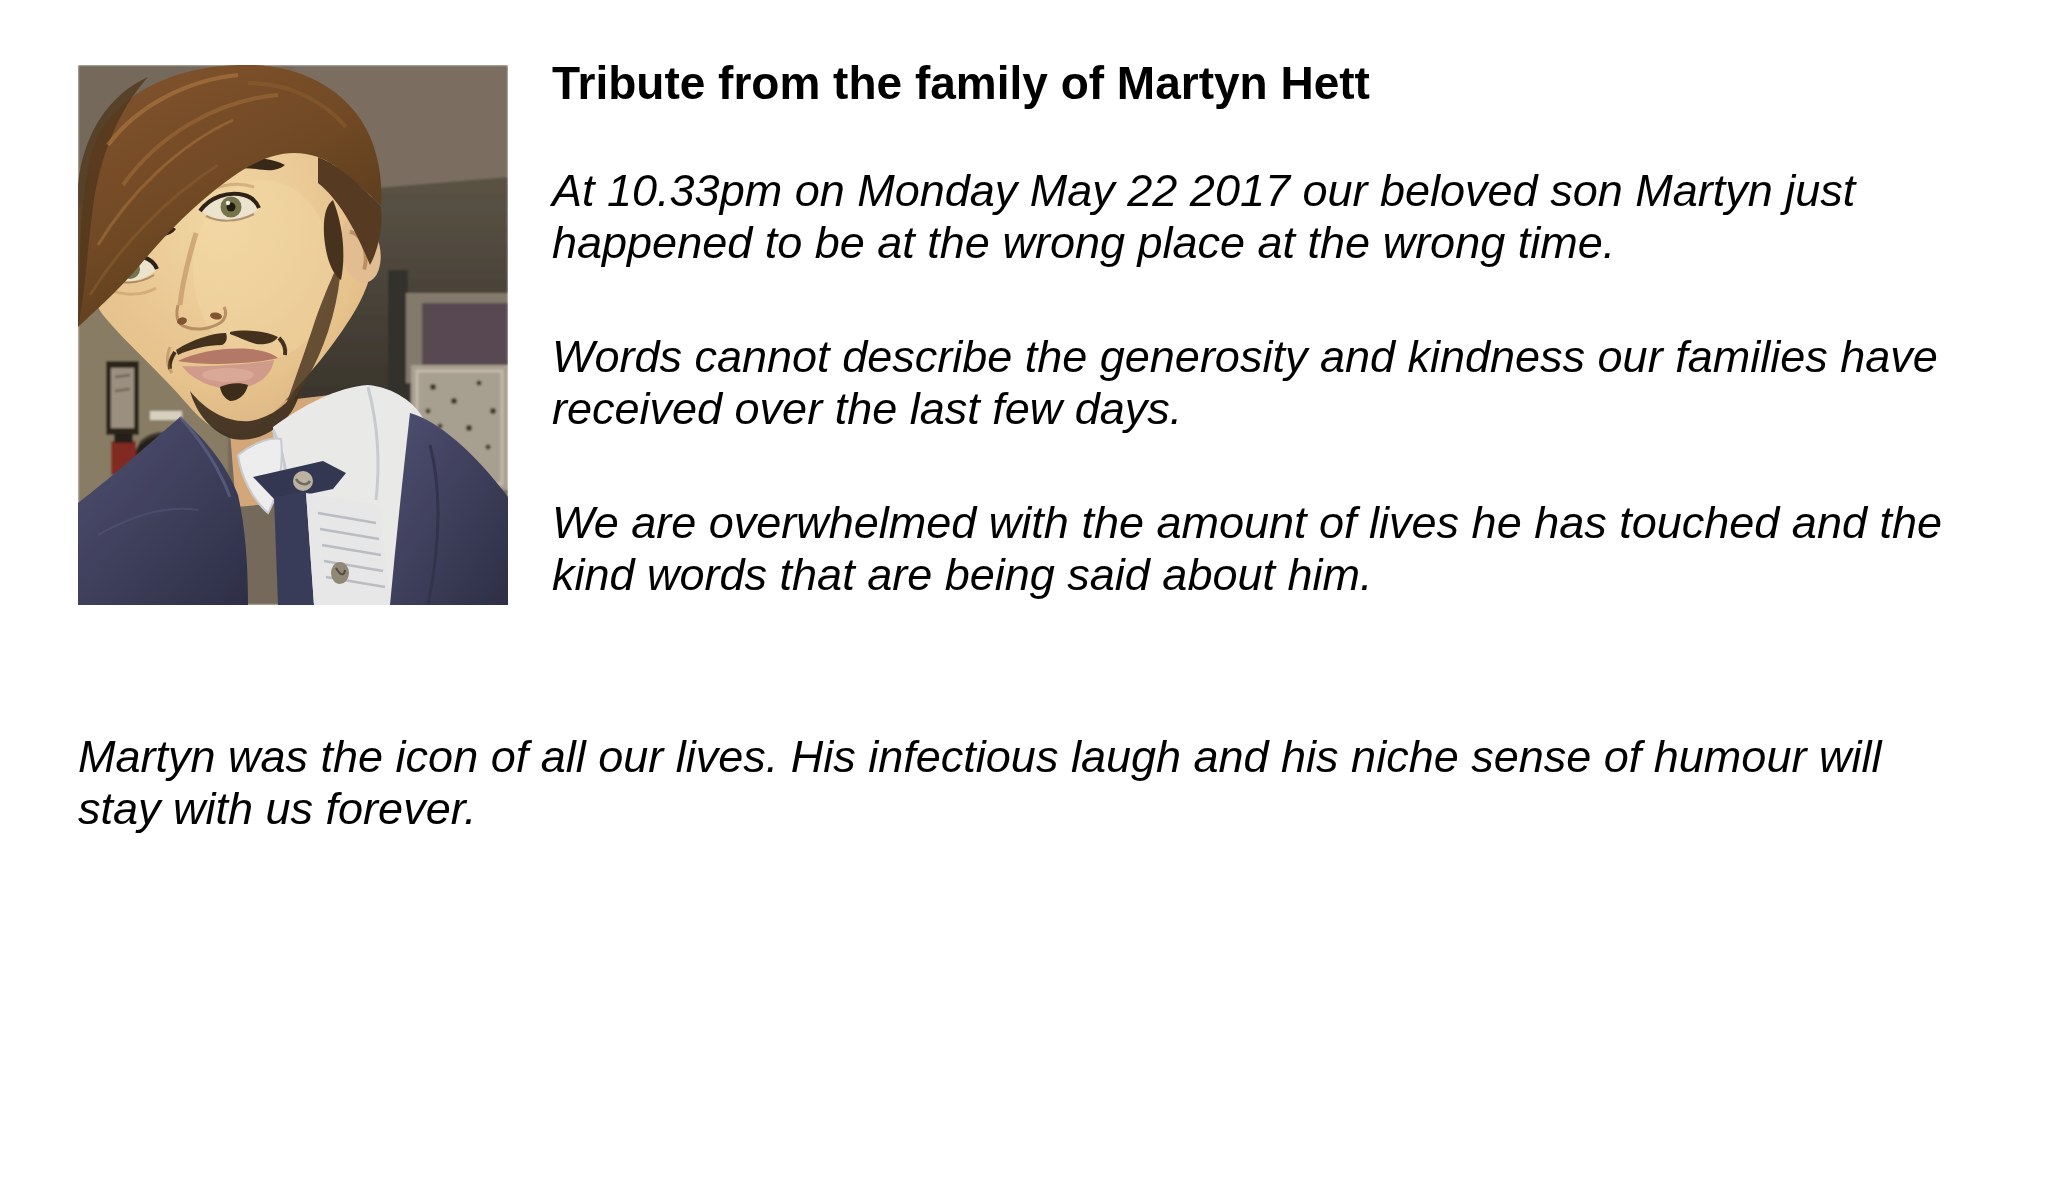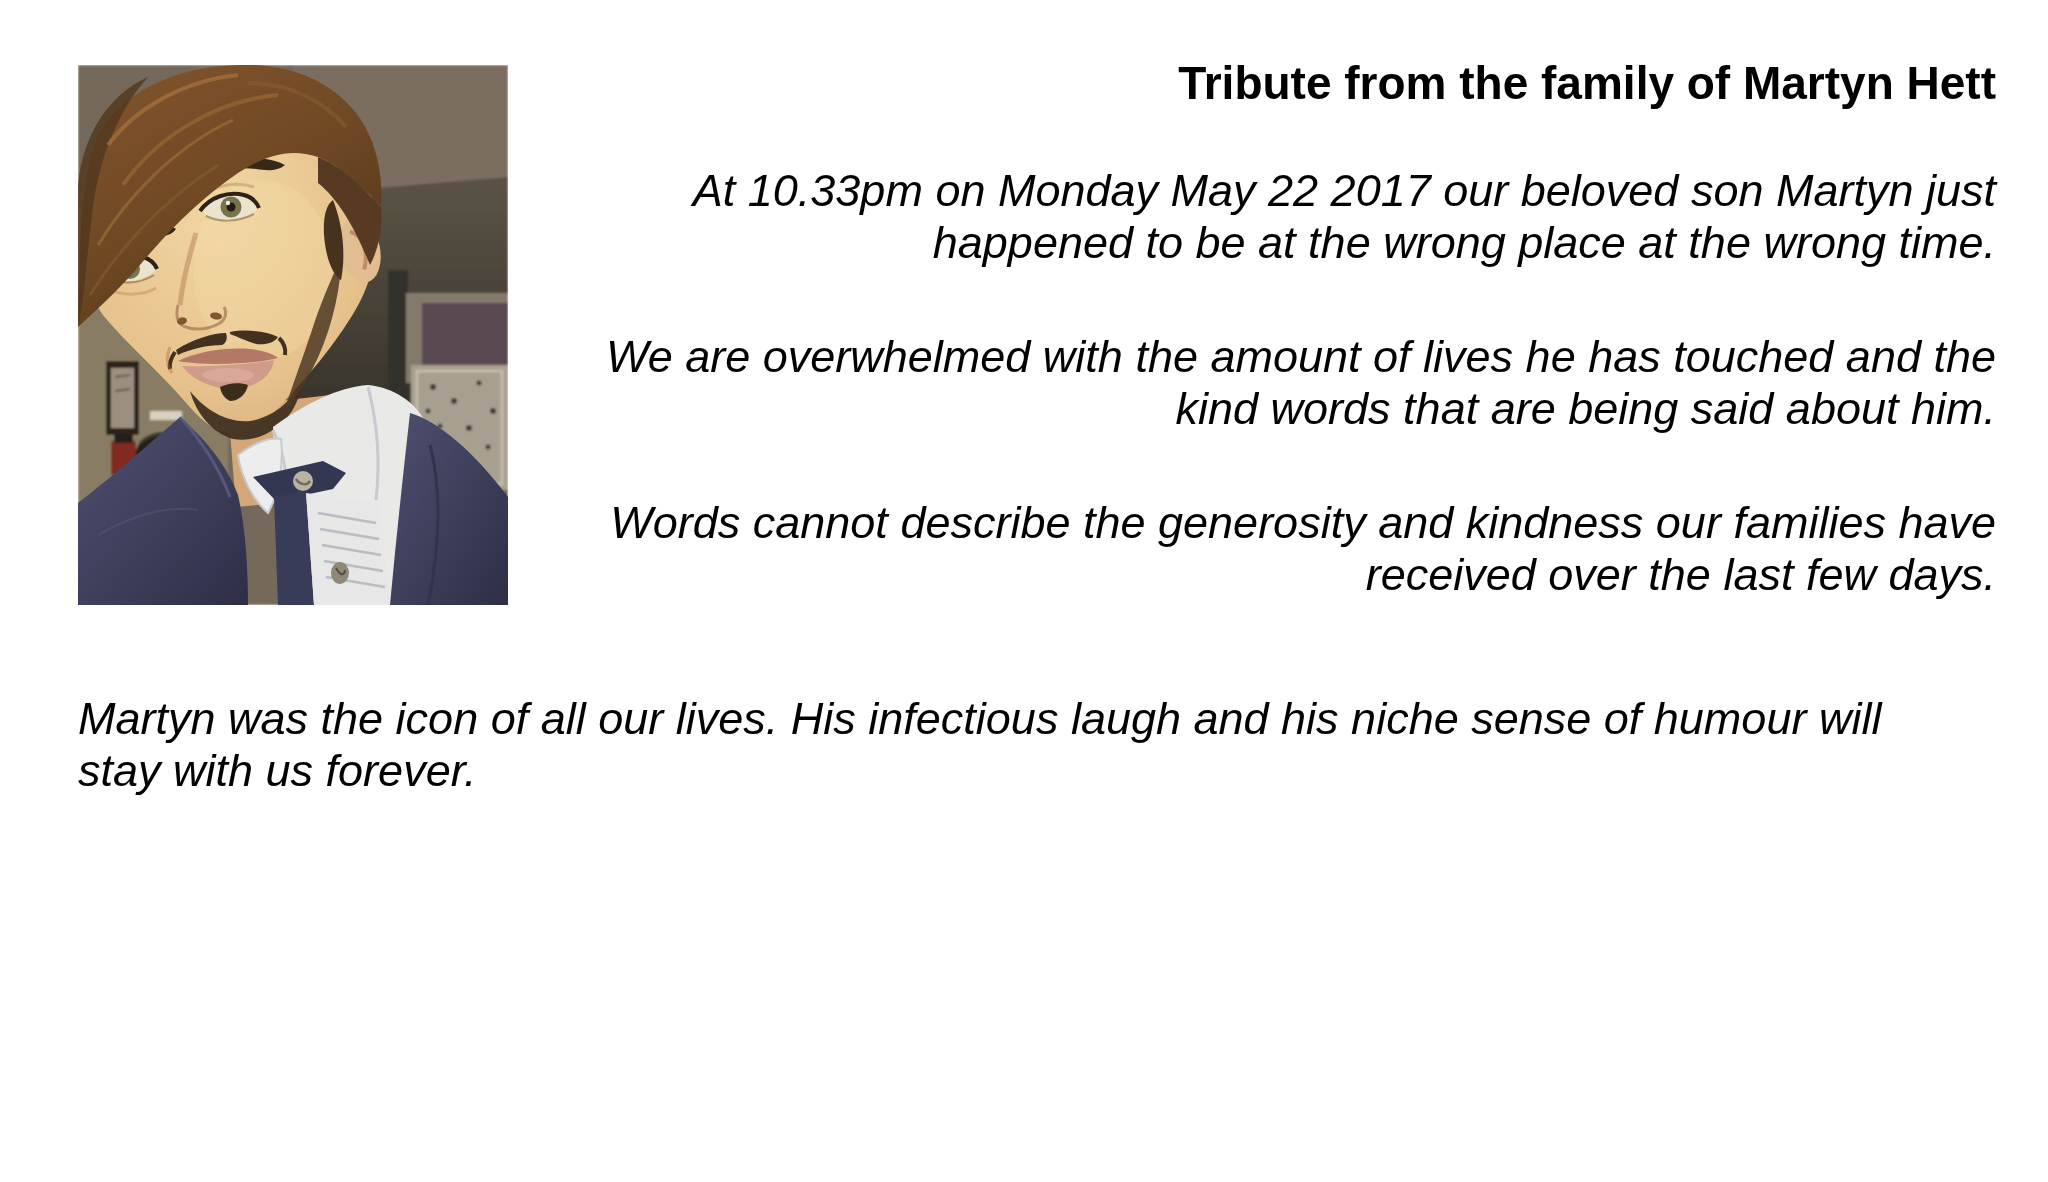--- a/index.html
+++ b/index.html
@@ -10,24 +10,24 @@
     font-family:"Liberation Sans", sans-serif;
     color:#000000;
     overflow:hidden;
   }
   .photo-frame {
     position:absolute; left:78px; top:65px;
     width:430px; height:540px;
   }
   .photo-frame svg { display:block; width:100%; height:100%; }
   .col-right {
-    position:absolute; left:552px; top:57px; width:1444px;text-align:right;
+    position:absolute; left:552px; top:57px; width:1444px;
   }
   .col-bottom {
-    position:absolute; left:78px; top:693px; width:1884px;
+    position:absolute; left:78px; top:731px; width:1884px;
   }
   h1.doc-title {
     font-size:46px; line-height:52px; font-weight:bold;
     margin:0 0 56px 0; letter-spacing:0;
   }
   p.para {
     font-size:45px; line-height:52px; font-weight:normal;
     margin:0 0 62px 0;
     white-space:pre-line;
     font-style:italic;
@@ -198,24 +198,24 @@
       </g>
 
       <rect x="0" y="0" width="430" height="540" fill="#f0c882" opacity="0.05"></rect>
     </svg>
   </div>
 
   <div class="col-right">
     <h1 class="doc-title">Tribute from the family of Martyn Hett</h1>
     <p class="para">At 10.33pm on Monday May 22 2017 our beloved son Martyn just
 happened to be at the wrong place at the wrong time.</p>
+    <p class="para">Words cannot describe the generosity and kindness our families have
+received over the last few days.</p>
     <p class="para">We are overwhelmed with the amount of lives he has touched and the
 kind words that are being said about him.</p>
-    <p class="para">Words cannot describe the generosity and kindness our families have
-received over the last few days.</p>
   </div>
 
   <div class="col-bottom">
     <p class="para">Martyn was the icon of all our lives. His infectious laugh and his niche sense of humour will
 stay with us forever.</p>
   </div>
 
 </div>
 
 </body></html>

